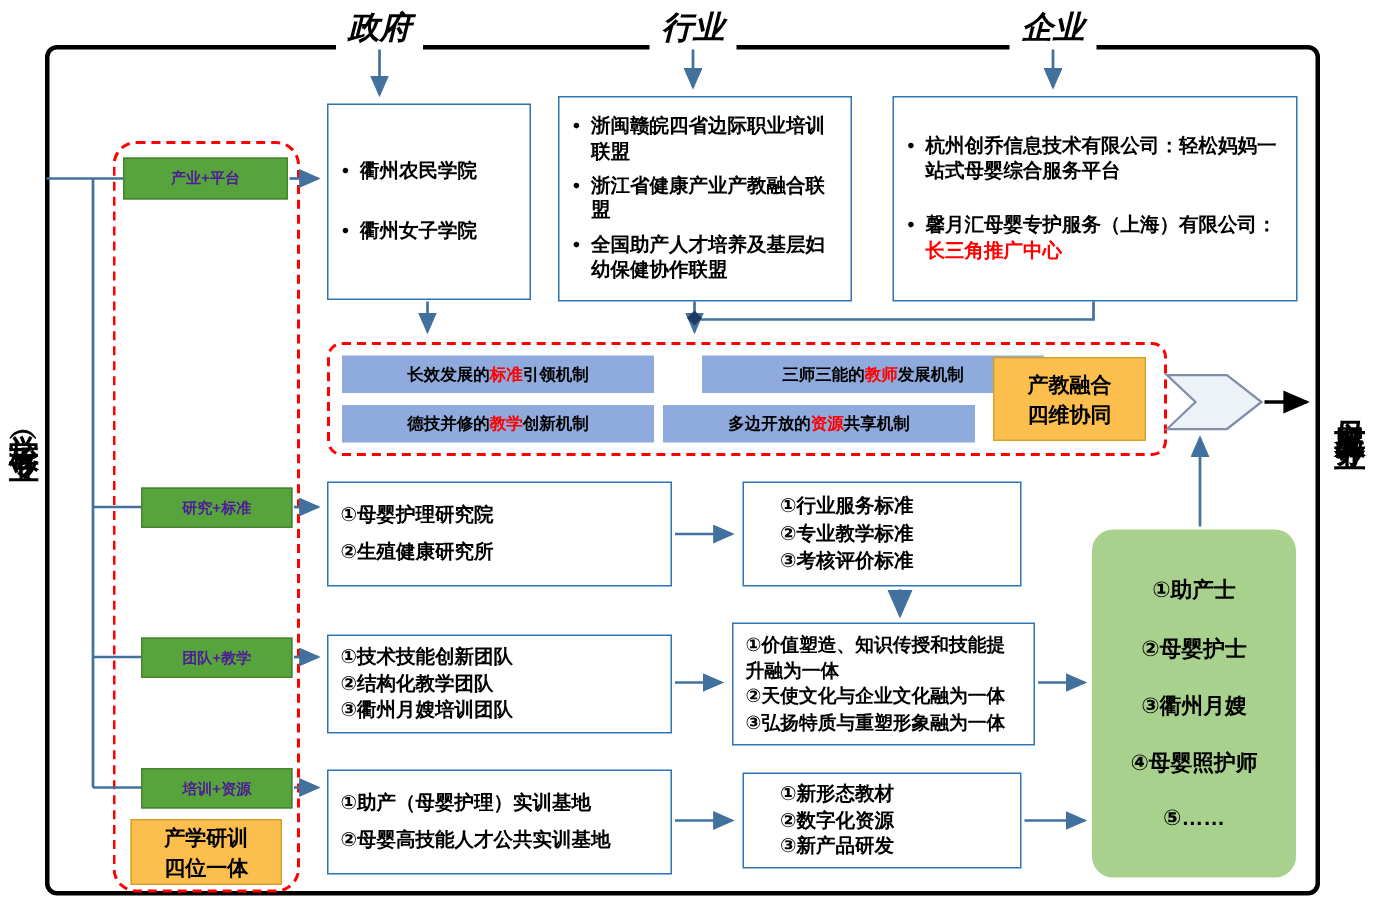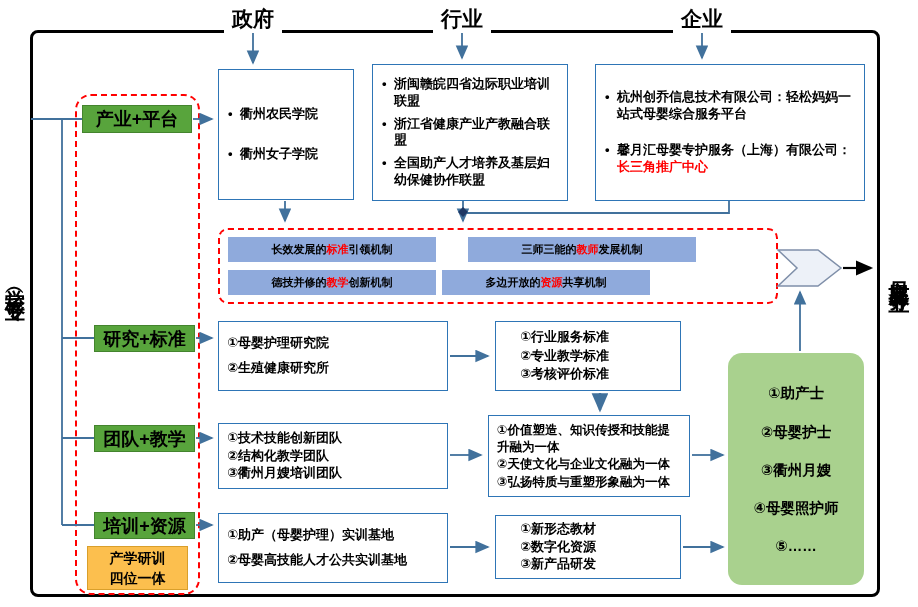--- a/index.html
+++ b/index.html
@@ -12,33 +12,33 @@
   .canvas { position:relative; width:918px; height:607px; background:#fff; overflow:hidden; }
 
   .frame {
     position:absolute; left:30px; top:30px; width:850px; height:567px;
     border:3px solid #000; border-radius:8px; z-index:1;
   }
 
   .toplabel {
     position:absolute; top:4px; height:30px; line-height:30px;
     text-align:center; font-size:21px; font-weight:bold;
-    background:#fff; z-index:10; padding:0 4px;
+    background:#fff; z-index:10; padding:0 4px;font-style:italic;
   }
 
   .vlabel {
     position:absolute; writing-mode:vertical-rl; font-weight:bold;
     letter-spacing:3px; z-index:10; display:flex; align-items:center; justify-content:center;
   }
 
   .dashed-red { position:absolute; border:2px dashed var(--red,#FF0000); z-index:5; }
 
   .greenlbl {
-    position:absolute; background:var(--green,#58A43C); color:#000000;
-    font-weight:bold; font-size:18px; display:flex; align-items:center; justify-content:center;
+    position:absolute; background:var(--green,#58A43C); color:#4c1d95;
+    font-weight:bold; font-size:10px; display:flex; align-items:center; justify-content:center;
     border:1px solid #44842E; z-index:10;
   }
 
   .orangebox {
     position:absolute; background:var(--orange,#FCBF4E); color:#000; font-weight:bold;
     display:flex; flex-direction:column; align-items:center; justify-content:center;
     font-size:14px; line-height:1.45; border:1px solid #D99F2B; z-index:12;
   }
 
   .wbox {
@@ -125,20 +125,24 @@
   </div>
   <div class="bluebox" style="left:228px;top:270px;width:208px;height:25px">
     <span>德技并修的</span>
       <span class="red">教学</span>
       <span>创新机制</span>
   </div>
   <div class="bluebox" style="left:442px;top:270px;width:208px;height:25px">
     <span>多边开放的</span>
       <span class="red">资源</span>
       <span>共享机制</span>
+  </div>
+  <div class="orangebox" style="left:662px;top:238px;width:102px;height:56px">
+    <span>产教融合</span>
+    <span>四维协同</span>
   </div>
 
   <div class="wbox" style="left:218px;top:321px;width:230px;height:70px">
     <div>①母婴护理研究院</div>
     <div>②生殖健康研究所</div>
   </div>
   <div class="wbox" style="left:495px;top:321px;width:186px;height:70px;padding-left:24px">
     <div>①行业服务标准</div>
     <div>②专业教学标准</div>
     <div>③考核评价标准</div>

